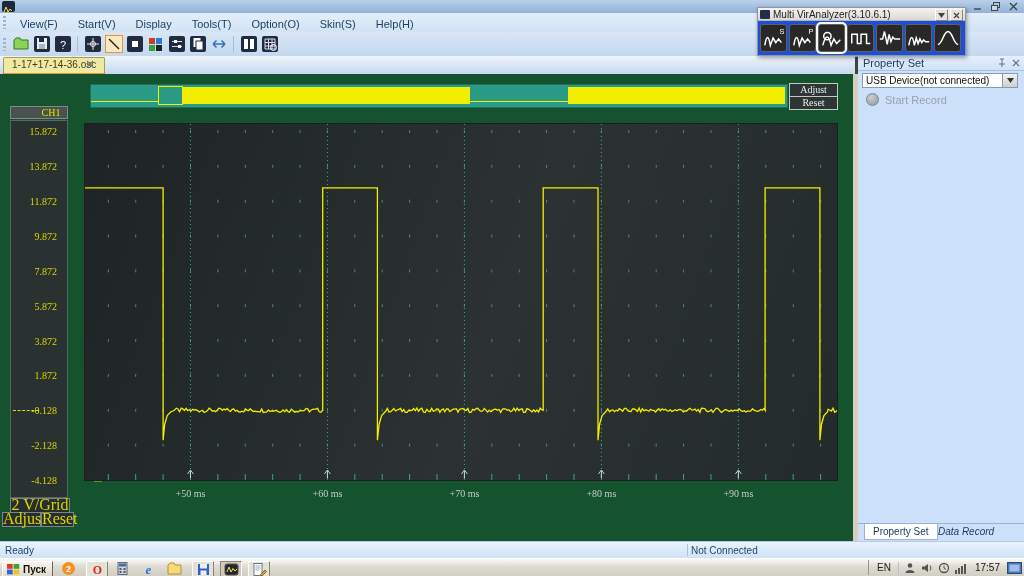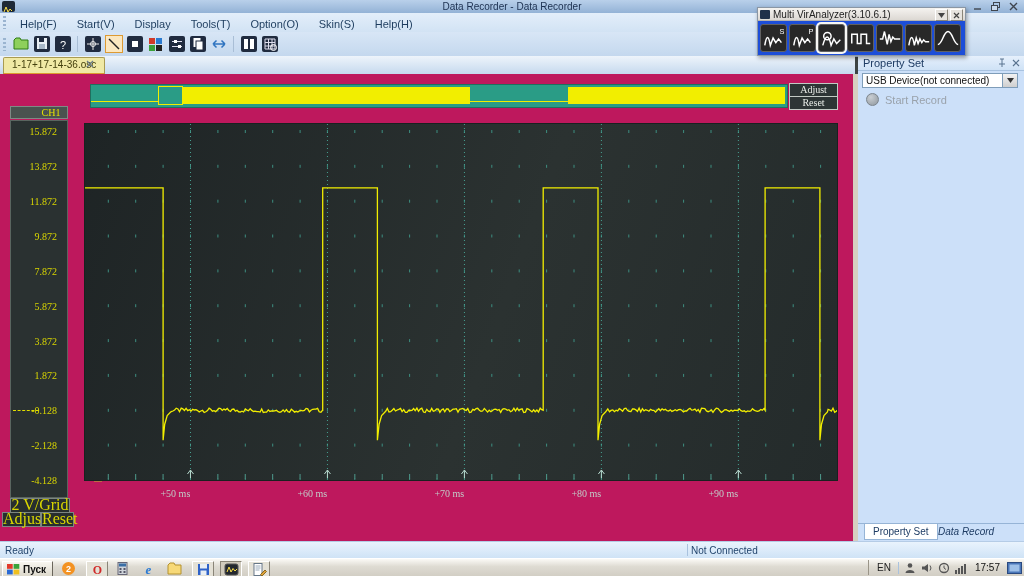--- a/index.html
+++ b/index.html
@@ -32,21 +32,21 @@
 
   
   #tabstrip{left:0;top:56px;width:855px;height:18px;
     background:linear-gradient(#eef4fb,#c6d9ee);border-bottom:1px solid #8fa9c4;}
   #doc-tab{left:3px;top:1px;height:14px;padding:1px 8px 0 8px;background:#f0e9a5;
     border:1px solid #a99b52;border-bottom:3px solid #da912e;border-radius:2px 2px 0 0;
     font-size:10px;color:#44400e;border-bottom:3px solid #dd9a2e;}
   #tab-close{left:86px;top:4px;}
 
   
-  #dock{left:0;top:74px;width:937px;height:467px;background:#be185d;overflow:hidden;}
+  #dock{left:0;top:74px;width:937px;height:467px;background:#14532d;overflow:hidden;}
   #minimap{left:90px;top:10px;width:698px;height:24px;border:1px solid #1f6f5e;box-sizing:border-box;}
   .mm-flat{position:absolute;top:16px;height:1px;background:#f2ee00;}
   .mm-window{position:absolute;top:1px;bottom:2px;border:1px solid #f2ee00;box-sizing:border-box;}
   .mm-solid{position:absolute;top:2px;bottom:3px;background:#f2ee00;}
   .scope-btn{background:#2d3535;border:1px solid #c2cac4;color:#e9ede8;
     font-family:"Liberation Serif",serif;font-size:10px;text-align:center;line-height:11px;}
   .scope-btn2{background:#272e2e;border:1px solid #7d8782;color:#d9d600;
     font-family:"Liberation Serif",serif;font-size:16px;text-align:center;line-height:11px;}
   #ch1-bar{left:10px;top:32px;width:58px;height:13px;background:#4a524f;border:1px solid #7e8a84;
     box-sizing:border-box;color:#e5e200;font-family:"Liberation Serif",serif;font-size:10px;
@@ -57,21 +57,21 @@
     font-family:"Liberation Serif",serif;color:#d9d600;}
   #ground-dash{position:absolute;left:2px;width:26px;height:0;border-top:1px dashed #e0de00;}
   #vgrid-bar{left:10px;top:424px;width:58px;height:13px;}
   #adjust2{left:2px;top:438px;width:37px;height:13px;}
   #reset2{left:41px;top:438px;width:31px;height:13px;}
   #adjust1{left:789px;top:9px;width:47px;height:12px;}
   #reset1{left:789px;top:22px;width:47px;height:12px;}
   #plot{left:85px;top:50px;width:752px;height:356px;
     background:linear-gradient(110deg,#1e2425,#2b3231 55%,#242b2b);
     box-shadow:0 0 0 1px #1a2020;}
-  .xlabel{position:absolute;top:414px;width:60px;text-align:left;font-size:10px;
+  .xlabel{position:absolute;top:414px;width:60px;text-align:center;font-size:10px;
     font-family:"Liberation Serif",serif;color:#c2cdc9;}
 
   
   #splitter{left:853px;top:74px;width:5px;height:467px;background:#d6cfc0;}
   #proppanel{left:858px;top:56px;width:166px;height:485px;background:#cce0f9;}
   #prop-header{left:0;top:0;width:166px;height:15px;
     background:linear-gradient(#e6f0fc,#cfe2f6);border-bottom:1px solid #a8c2e0;
     font-size:11px;color:#1e3c64;box-sizing:border-box;padding:1px 0 0 5px;}
   #prop-header-icons{right:4px;top:2px;display:flex;gap:6px;}
   #device-combo{left:4px;top:17px;width:156px;height:15px;background:#fff;
@@ -134,38 +134,37 @@
 <body>
 
 <div id="stage">
 
   <div id="titlebar" class="abs">
     <div id="app-icon" class="abs">
       <svg viewBox="0 0 13 11">
           <path d="M2 8l2-5 2 5 2-3 2 2" stroke="#ffe14a" fill="none" stroke-width="1"></path>
         </svg>
     </div>
-    <div id="title-text" class="abs">Data Recorder - Data Recorder</div>
     <div id="win-controls" class="abs">
       <svg width="9" height="9">
           <line x1="1" y1="7" x2="8" y2="7" stroke="#3f454e" stroke-width="1.4"></line>
         </svg>
       <svg width="9" height="9">
           <rect x="2.5" y="0.5" width="6" height="5" fill="none" stroke="#3f454e"></rect>
           <rect x="0.5" y="3.5" width="6" height="5" fill="#c9d9ec" stroke="#3f454e"></rect>
         </svg>
       <svg width="9" height="9">
           <path d="M1 1l7 7M8 1l-7 7" stroke="#3f454e" stroke-width="1.4"></path>
         </svg>
     </div>
   </div>
 
   <div id="menubar" class="abs">
     <span class="grip"></span>
-    <span id="menu-items"><span class="menu-item">Help(F)</span><span class="menu-item">Start(V)</span><span class="menu-item">Display</span><span class="menu-item">Tools(T)</span><span class="menu-item">Option(O)</span><span class="menu-item">Skin(S)</span><span class="menu-item">Help(H)</span></span>
+    <span id="menu-items"><span class="menu-item">View(F)</span><span class="menu-item">Start(V)</span><span class="menu-item">Display</span><span class="menu-item">Tools(T)</span><span class="menu-item">Option(O)</span><span class="menu-item">Skin(S)</span><span class="menu-item">Help(H)</span></span>
   </div>
 
   <div id="toolbar" class="abs">
     <span class="grip"></span>
     <span id="toolbar-icons">
         <span class="tbtn">
           <svg viewBox="0 0 18 18">
             <path d="M2 14V5l2-2h4l1 2h7v9z" fill="#8ed05c" stroke="#2f7d14"></path>
           </svg>
         </span>

